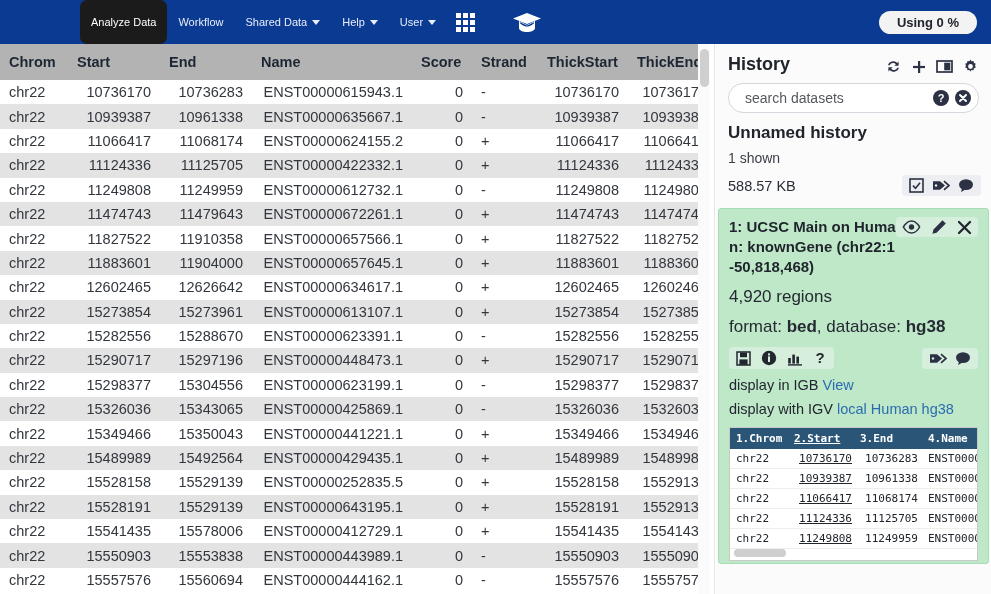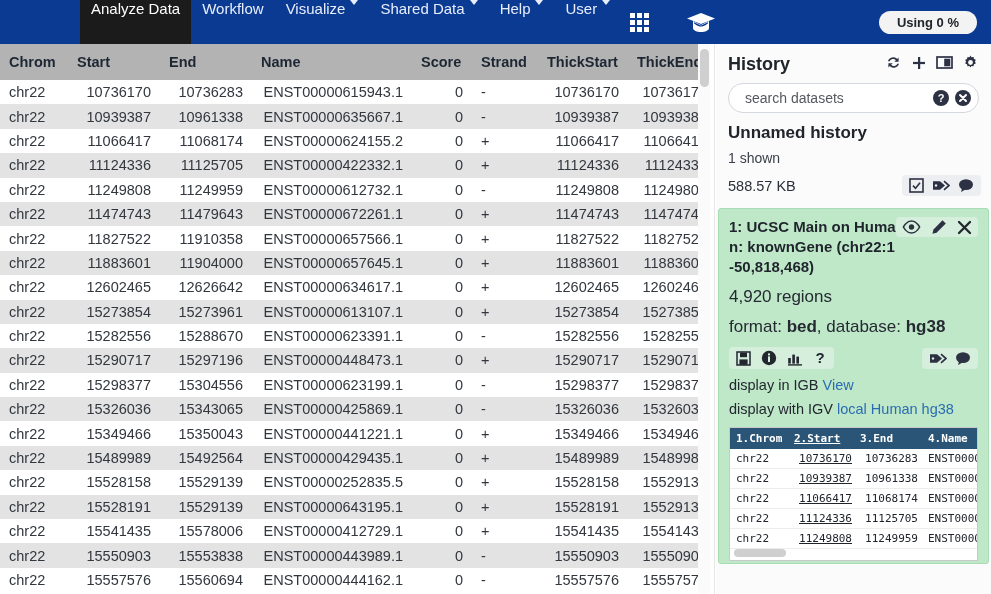--- a/index.html
+++ b/index.html
@@ -14,26 +14,27 @@
 
   
   #masthead {
     position: absolute; top: 0; left: 0;
     width: 991px; height: 44px;
     background: #0a3a92;
     display: flex; align-items: stretch;
   }
   .mast-spacer { width: 80px; }
   .mast-item {
-    display: flex; 
+    display: flex; align-items: center;
     padding: 0 11px;
     color: #e8eefb;
-    font-size: 15px;
+    font-size: 11px;
     white-space: nowrap;
     cursor: pointer;
+    border-radius: 7px;
   }
   .mast-item.active {
     background: #1b1b1b;
     color: #ffffff;
   }
   .caret {
     display: inline-block;
     margin-left: 5px;
     width: 0; height: 0;
     border-left: 4px solid transparent;
@@ -145,21 +146,21 @@
 
   
   #history-panel {
     position: absolute;
     top: 44px; left: 716px;
     width: 275px; height: 550px;
     background: #fbfbfc;
     overflow: hidden;
   }
   #history-head {
-    display: flex; align-items: flex-start;
+    display: flex; align-items: flex-end;
     padding: 10px 12px 4px 12px;
     gap: 48px;
   }
   #history-title {
     font-size: 18px; font-weight: bold;
     color: #20242b;
   }
   #history-head-icons {
     margin-left: auto;
     display: flex; align-items: center; gap: 9px;
@@ -321,24 +322,20 @@
 <body>
 
 <div id="masthead">
   <div class="mast-spacer"></div>
 
   <div class="mast-item active">
     <span>Analyze Data</span>
   </div>
   <div class="mast-item">
     <span>Workflow</span>
-  </div>
-  <div class="mast-item">
-    <span>Visualize</span>
-    <span class="caret"></span>
   </div>
   <div class="mast-item">
     <span>Shared Data</span>
     <span class="caret"></span>
   </div>
   <div class="mast-item">
     <span>Help</span>
     <span class="caret"></span>
   </div>
   <div class="mast-item">

